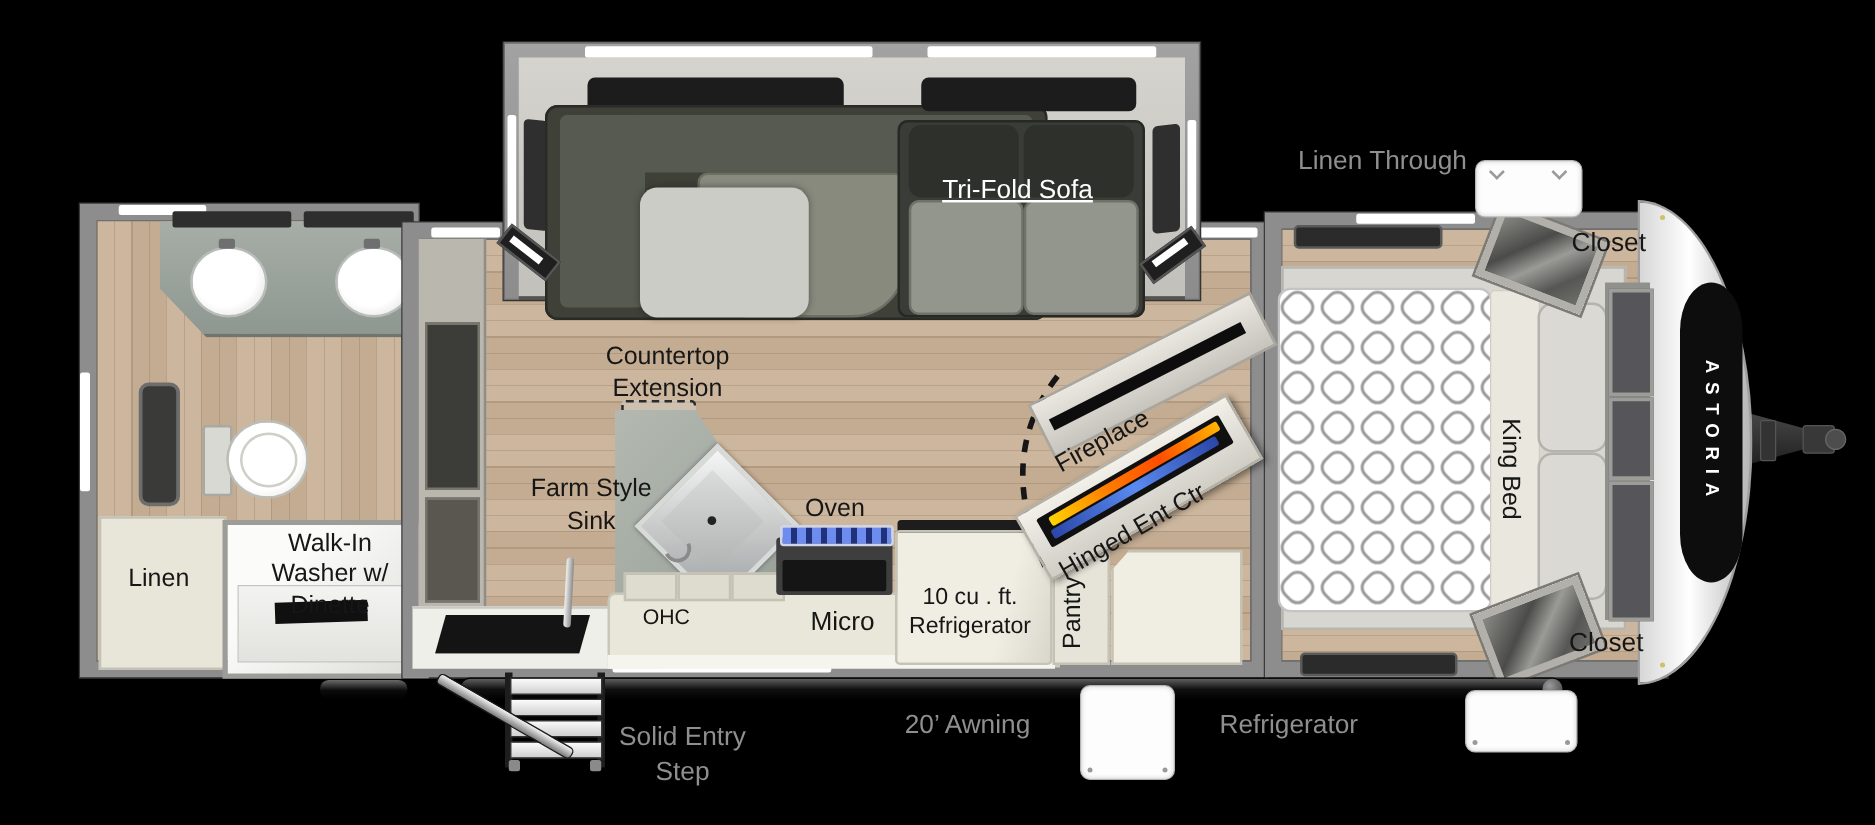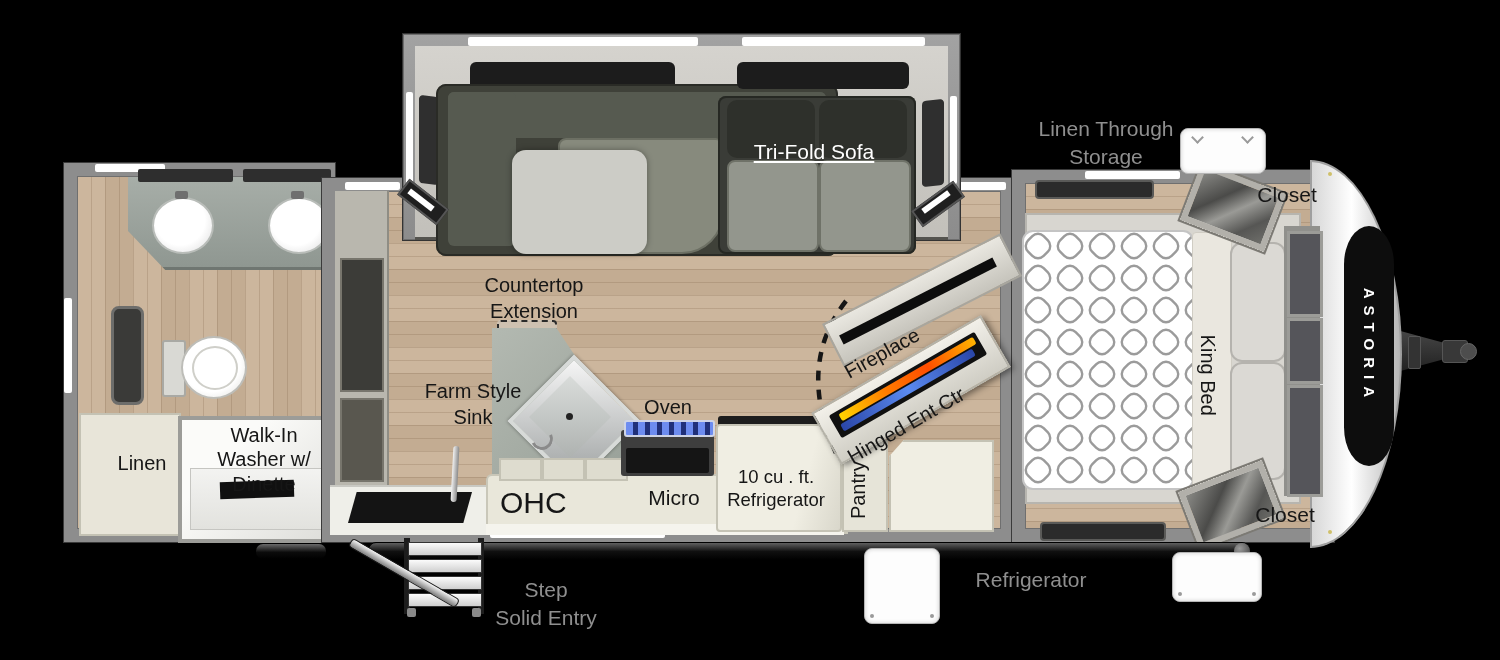--- a/index.html
+++ b/index.html
@@ -187,55 +187,55 @@
     <div class="screw" style="left:5px;bottom:5px;"></div>
     <div class="screw" style="right:5px;bottom:5px;"></div>
   </div>
   <div class="abs whitedoor" style="left:1172px;top:552px;width:88px;height:48px;">
     <div class="screw" style="left:5px;bottom:5px;"></div>
     <div class="screw" style="right:5px;bottom:5px;"></div>
   </div>
 
   <div class="lbl lbl-ext" style="left:1020px;top:115px;width:172px;font-size:21px;">
     <div>Linen Through</div>
-    <div>Storage</div>
   </div>
   <div class="lbl" style="left:1248px;top:181px;width:78px;font-size:21px;">Closet</div>
   <div class="lbl" style="left:1246px;top:501px;width:78px;font-size:21px;">Closet</div>
 
   <div class="lbl" style="left:740px;top:138px;width:148px;font-size:21px;color:#ffffff;text-decoration:underline;">Tri-Fold Sofa</div>
 
   <div class="lbl" style="left:408px;top:378px;width:130px;font-size:20px;">
     <div>Farm Style</div>
     <div>Sink</div>
   </div>
   <div class="lbl" style="left:460px;top:272px;width:148px;font-size:20px;">
     <div>Countertop</div>
     <div>Extension</div>
   </div>
   <div class="lbl" style="left:633px;top:394px;width:70px;font-size:20px;">Oven</div>
-  <div class="lbl" style="left:500px;top:483px;width:66px;font-size:30px;">OHC</div>
+  <div class="lbl" style="left:500px;top:483px;width:66px;font-size:17px;">OHC</div>
   <div class="lbl" style="left:634px;top:484px;width:80px;font-size:21px;">Micro</div>
   <div class="lbl" style="left:717px;top:465px;width:118px;font-size:18.5px;line-height:1.25;">
     <div>10 cu . ft.</div>
     <div>Refrigerator</div>
   </div>
   <div class="lbl" style="left:808px;top:477px;width:100px;font-size:20px;transform:rotate(-90deg);">Pantry</div>
   <div class="lbl" style="left:812px;top:340px;width:140px;font-size:20px;transform:rotate(-29deg);">Fireplace</div>
   <div class="lbl" style="left:810px;top:412px;width:192px;font-size:20px;transform:rotate(-30deg);">Hinged Ent Ctr</div>
   <div class="lbl" style="left:1148px;top:362px;width:120px;font-size:20px;transform:rotate(90deg);">King Bed</div>
 
-  <div class="lbl" style="left:102px;top:450px;width:80px;font-size:20px;">Linen</div>
+  <div class="lbl" style="left:87px;top:450px;width:80px;font-size:20px;">Linen</div>
   <div class="lbl" style="left:200px;top:423px;width:128px;font-size:20px;line-height:1.22;">
     <div>Walk-In</div>
     <div>Washer w/</div>
     <div>Dinette</div>
   </div>
 
   <div class="lbl lbl-ext" style="left:468px;top:576px;width:156px;font-size:21px;">
+    <div>Solid Entry</div>
     <div>Step</div>
-    <div>Solid Entry</div>
-  </div>
+  </div>
+  <div class="lbl lbl-ext" style="left:694px;top:566px;width:160px;font-size:21px;">20’ Awning</div>
   <div class="lbl lbl-ext" style="left:950px;top:566px;width:162px;font-size:21px;">
     <div>Refrigerator</div>
   </div>
 
 </div>
 
 </body></html>

